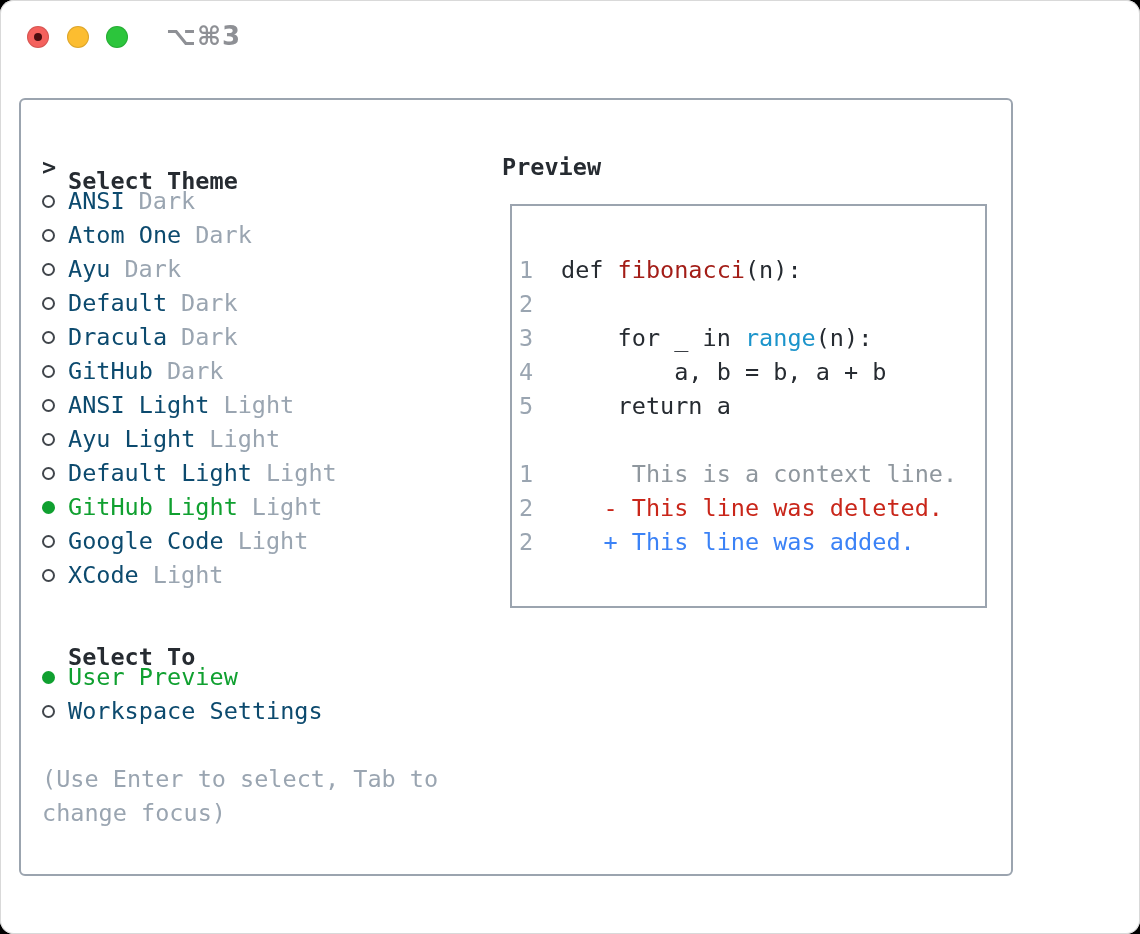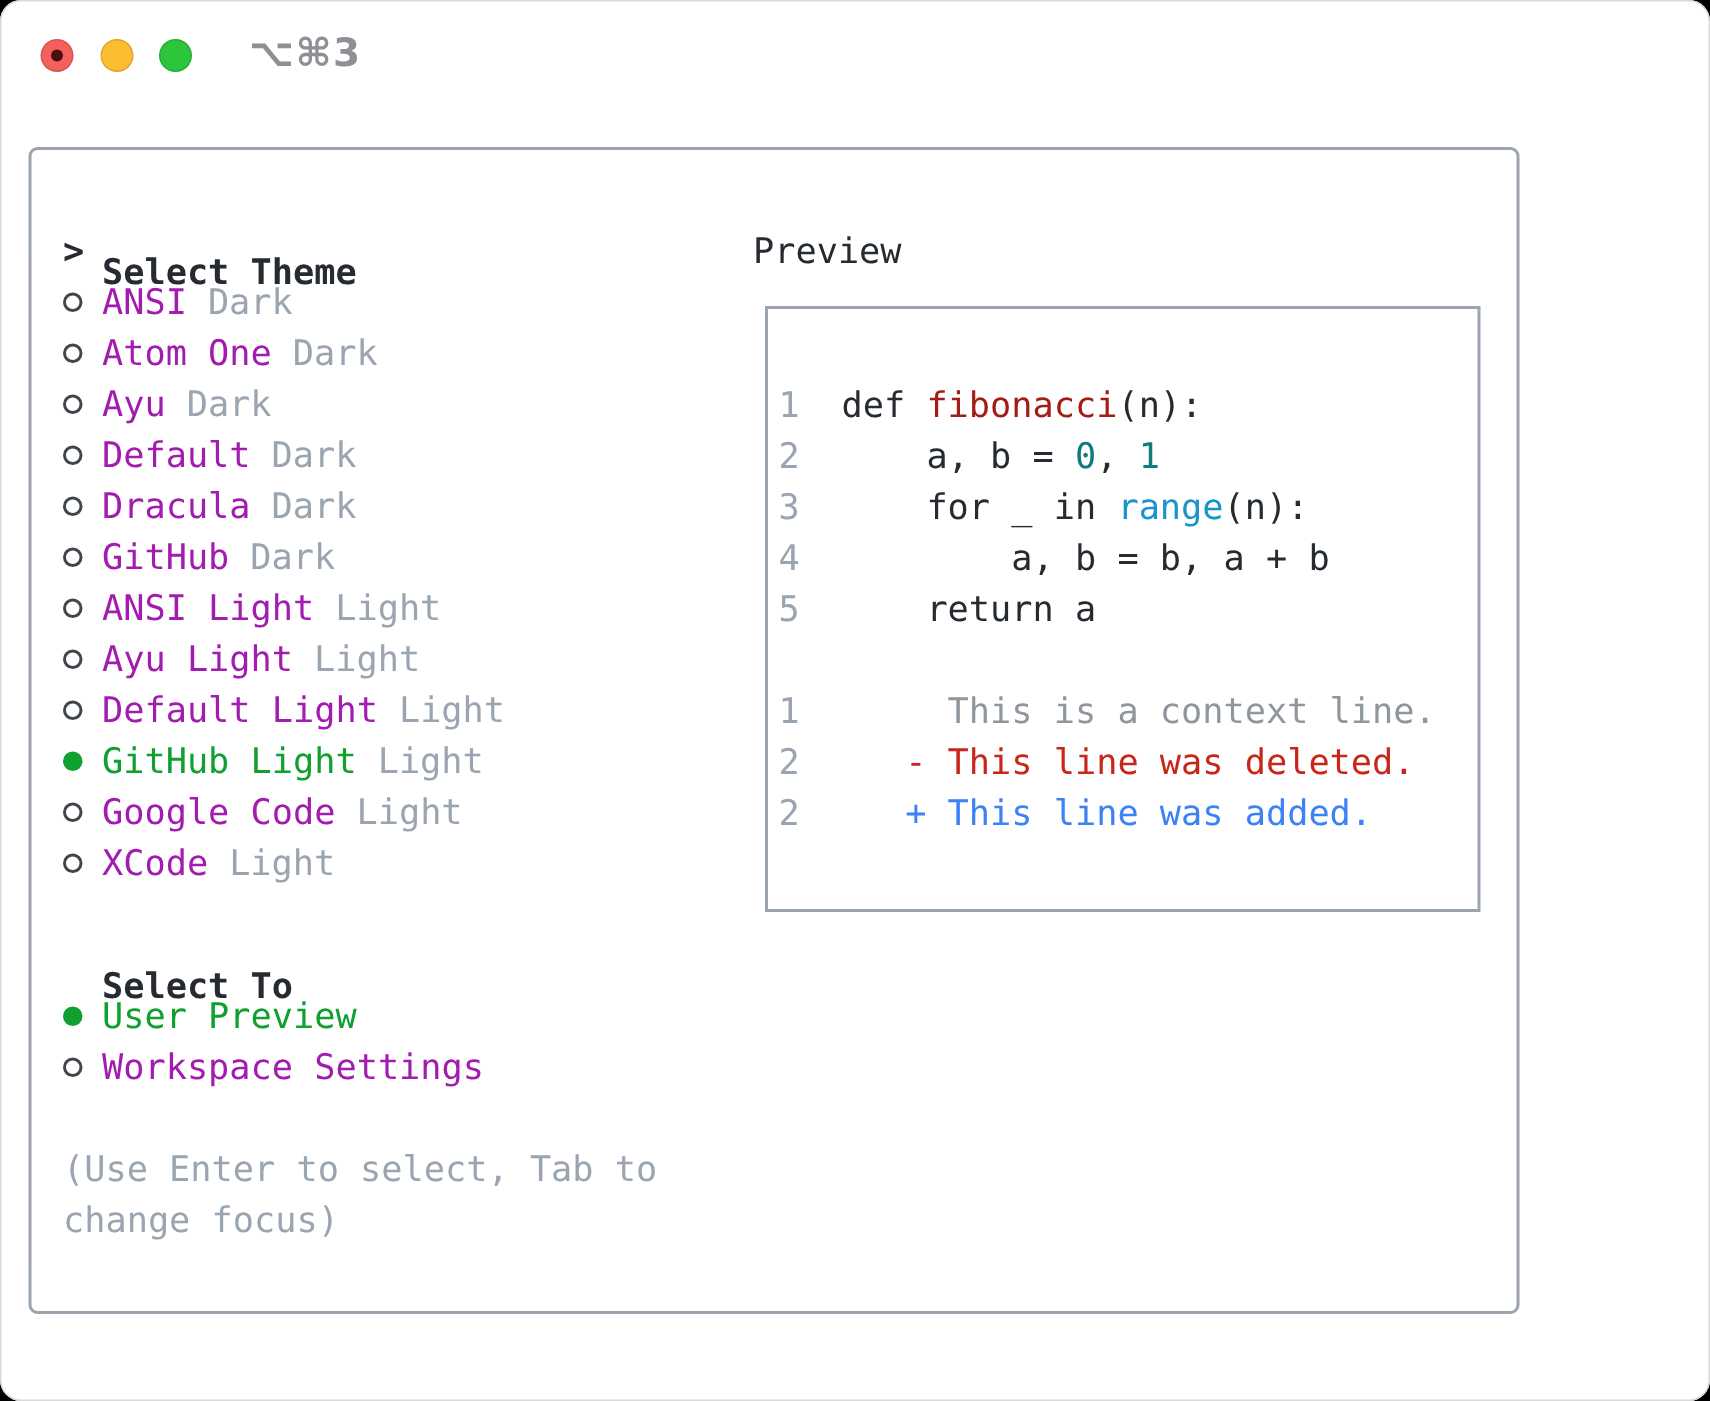--- a/index.html
+++ b/index.html
@@ -52,29 +52,29 @@
   }
   .row { display:flex; align-items:center; height:34px; white-space:pre; }
   .marker-col { width:26px; display:flex; align-items:center; }
   .caret { font-weight:bold; color:#262b31; }
   .radio {
     width:13px; height:13px; box-sizing:border-box;
     border:2px solid #41464c; border-radius:50%;
   }
   .radio.on { background:#10a030; border-color:#10a030; }
   .bold { font-weight:bold;margin-top:28px; }
-  .t-name { color:#a21caf; }
+  .t-name { color:#0c4a6e; }
   .t-name.sel { color:#10a030; }
   .t-variant { color:#9aa5b1; margin-left:14px; }
   .hint { color:#9aa5b1; }
   
   .preview-header {
     position:absolute; left:481px; top:50px;
     height:34px; display:flex; align-items:center;
-    font-size:23.5px; font-weight:normal; color:#262b31;
+    font-size:23.5px; font-weight:bold; color:#262b31;
   }
   .preview-box {
     position:absolute; left:489px; top:104px;
     width:477px; height:404px;
     box-sizing:border-box;
     border:2px solid #9ba4af;
     background:#ffffff;
     padding:47px 0 0 7px;
     font-size:23.5px; color:#262b31;
     overflow:hidden;
@@ -213,21 +213,20 @@
 
     <div class="preview-box">
 
       <div class="pline">
         <span class="ln">1</span>
         <span class="code"><span>def </span><span class="tok-function">fibonacci</span><span>(n):</span></span>
       </div>
 
       <div class="pline">
         <span class="ln">2</span>
-        <span class="code"><span>    a, b = </span><span class="tok-number">0</span><span>, </span><span class="tok-number">1</span></span>
       </div>
 
       <div class="pline">
         <span class="ln">3</span>
         <span class="code"><span>    for _ in </span><span class="tok-builtin">range</span><span>(n):</span></span>
       </div>
 
       <div class="pline">
         <span class="ln">4</span>
         <span class="code"><span>        a, b = b, a + b</span></span>

